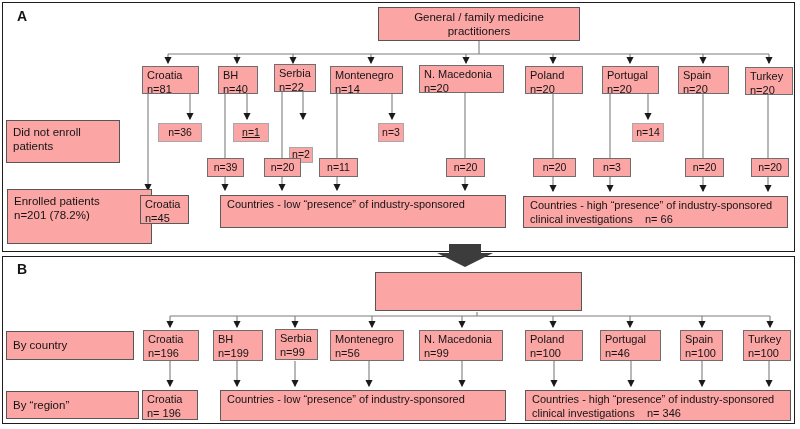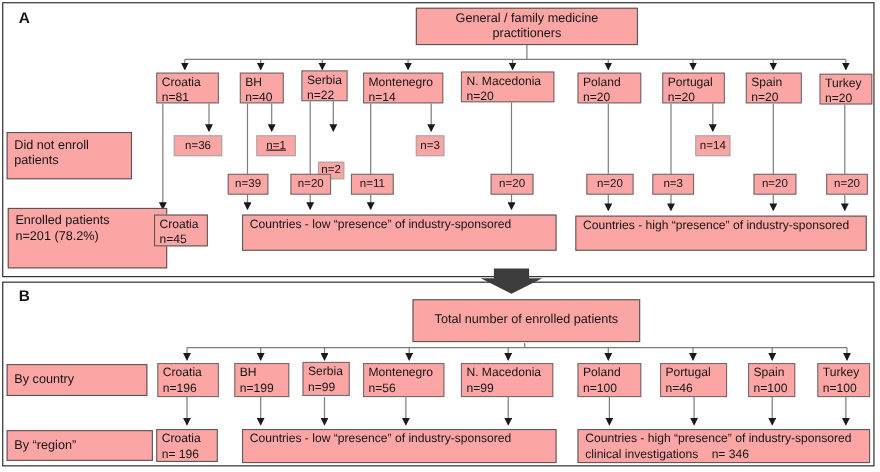--- a/index.html
+++ b/index.html
@@ -155,24 +155,24 @@
 
   <div class="box outc" style="left:140px;top:195px;width:49px;height:29px;padding:2px 4px;">
     <span class="l">Croatia</span>
     <span class="l">n=45</span>
   </div>
   <div class="box outc" style="left:220px;top:195px;width:286px;height:33px;">
     <span class="l">Countries - low “presence” of industry-sponsored</span>
   </div>
   <div class="box outc" style="left:523px;top:196px;width:265px;height:32px;">
     <span class="l">Countries - high “presence” of industry-sponsored</span>
+    <span class="l">clinical investigations    n= 66</span>
   </div>
 
   <div class="box root ctr vc" style="left:375px;top:272px;width:207px;height:39px;">
-    <span class="l">Total number of enrolled patients</span>
   </div>
 
   <div class="box note vc" style="left:6px;top:331px;width:128px;height:29px;">By country</div>
   <div class="box note vc" style="left:6px;top:391px;width:133px;height:28px;">By “region”</div>
 
   <div class="box" style="left:143px;top:330px;width:56px;height:31px;">
     <span class="l">Croatia</span>
     <span class="l">n=196</span>
   </div>
   <div class="box" style="left:213px;top:330px;width:50px;height:31px;">

